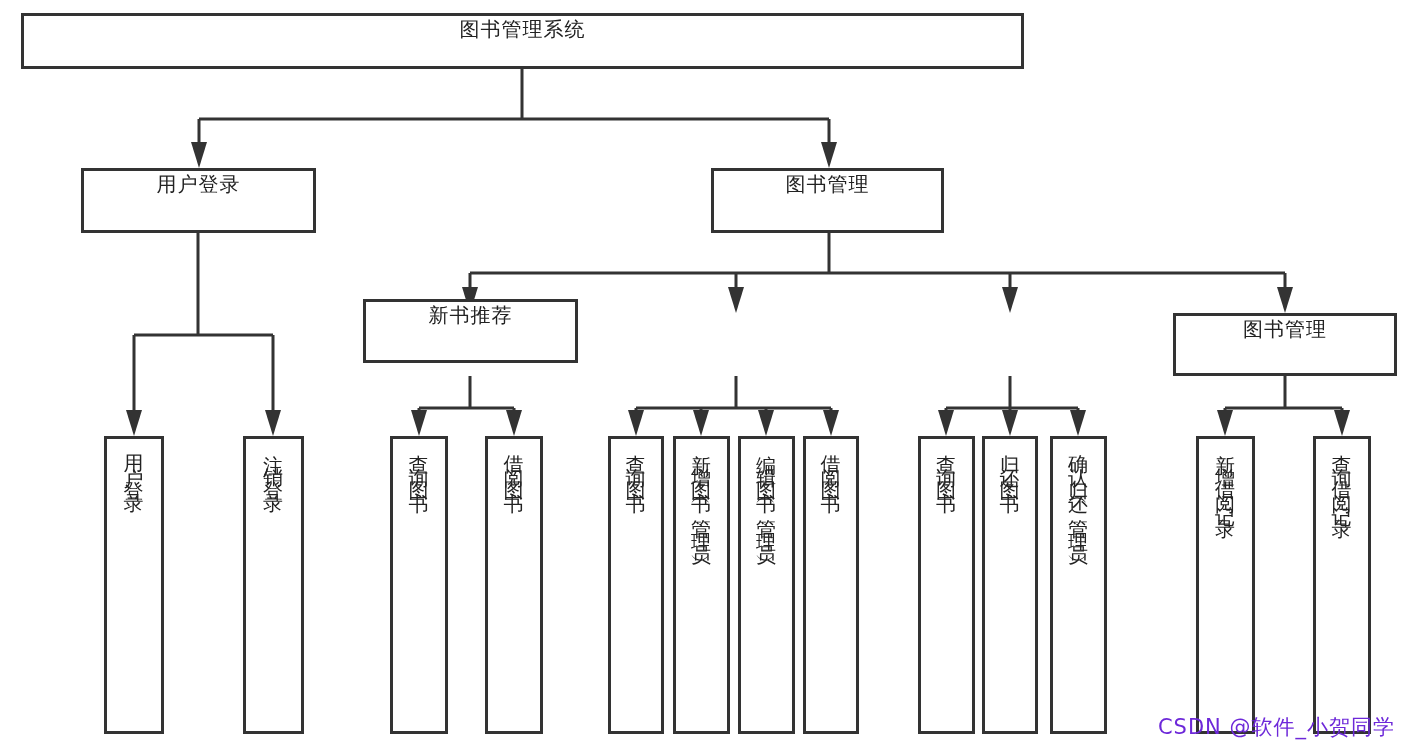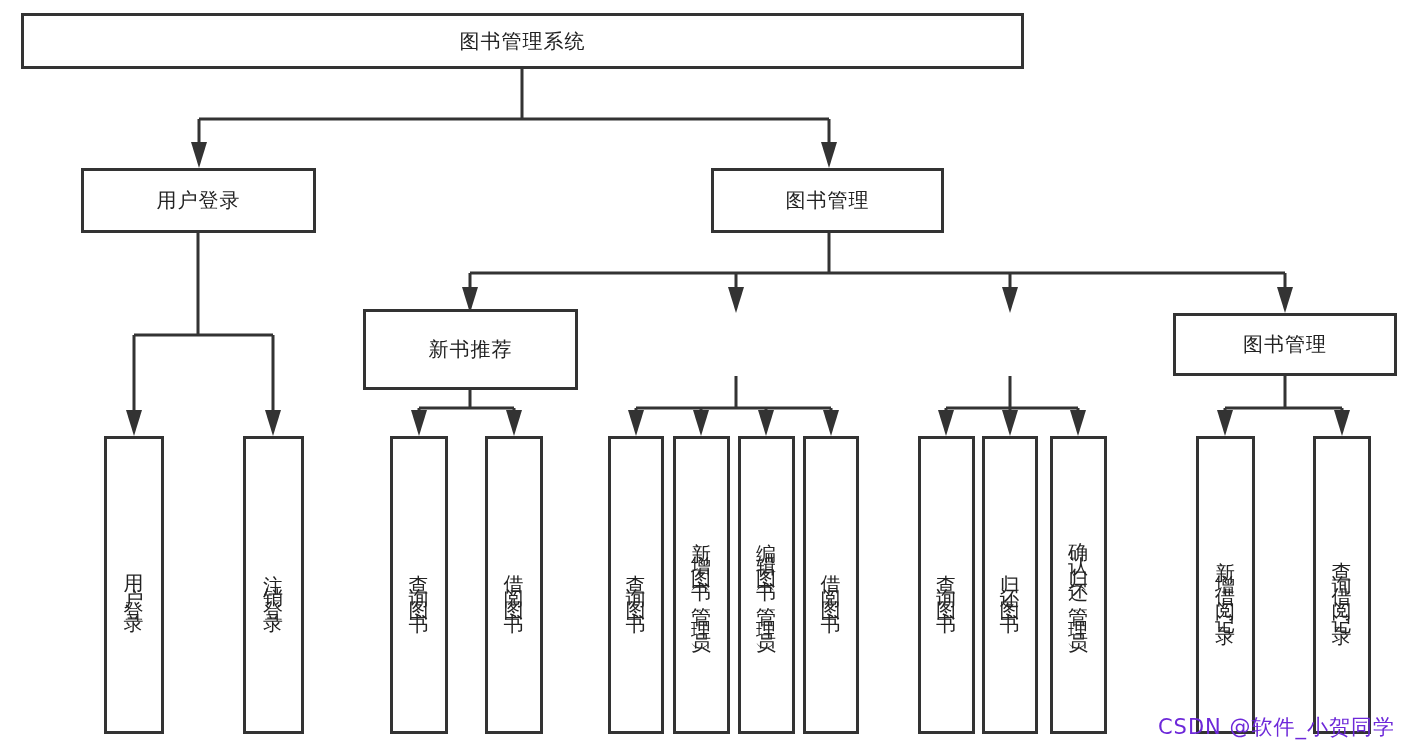--- a/index.html
+++ b/index.html
@@ -15,21 +15,21 @@
     position: absolute;
     left: 0; top: 0;
     width: 1405px; height: 747px;
   }
   .box {
     position: absolute;
     box-sizing: border-box;
     background: #ffffff;
     border: 3px solid #333333;
     display: flex;
-    align-items: center;
+    align-items: flex-start;
     justify-content: center;
     color: #222222;
     font-size: 20px;
   }
   .hlabel {
     letter-spacing: 1px;
     white-space: nowrap;
   }
   .leaf {
     top: 436px;
@@ -93,21 +93,21 @@
     <span class="hlabel">图书管理系统</span>
   </div>
 
   <div class="box" style="left:81px; top:168px; width:235px; height:65px">
     <span class="hlabel">用户登录</span>
   </div>
   <div class="box" style="left:711px; top:168px; width:233px; height:65px">
     <span class="hlabel">图书管理</span>
   </div>
 
-  <div class="box" style="left:363px; top:309px; width:215px; height:81px">
+  <div class="box" style="left:363px; top:299px; width:215px; height:64px">
     <span class="hlabel">新书推荐</span>
   </div>
   <div class="box" style="left:1173px; top:313px; width:224px; height:63px">
     <span class="hlabel">图书管理</span>
   </div>
 
   <div class="box leaf" style="left:104px; width:60px">
     <span class="vlabel">用户登录</span>
   </div>
   <div class="box leaf" style="left:243px; width:61px">

